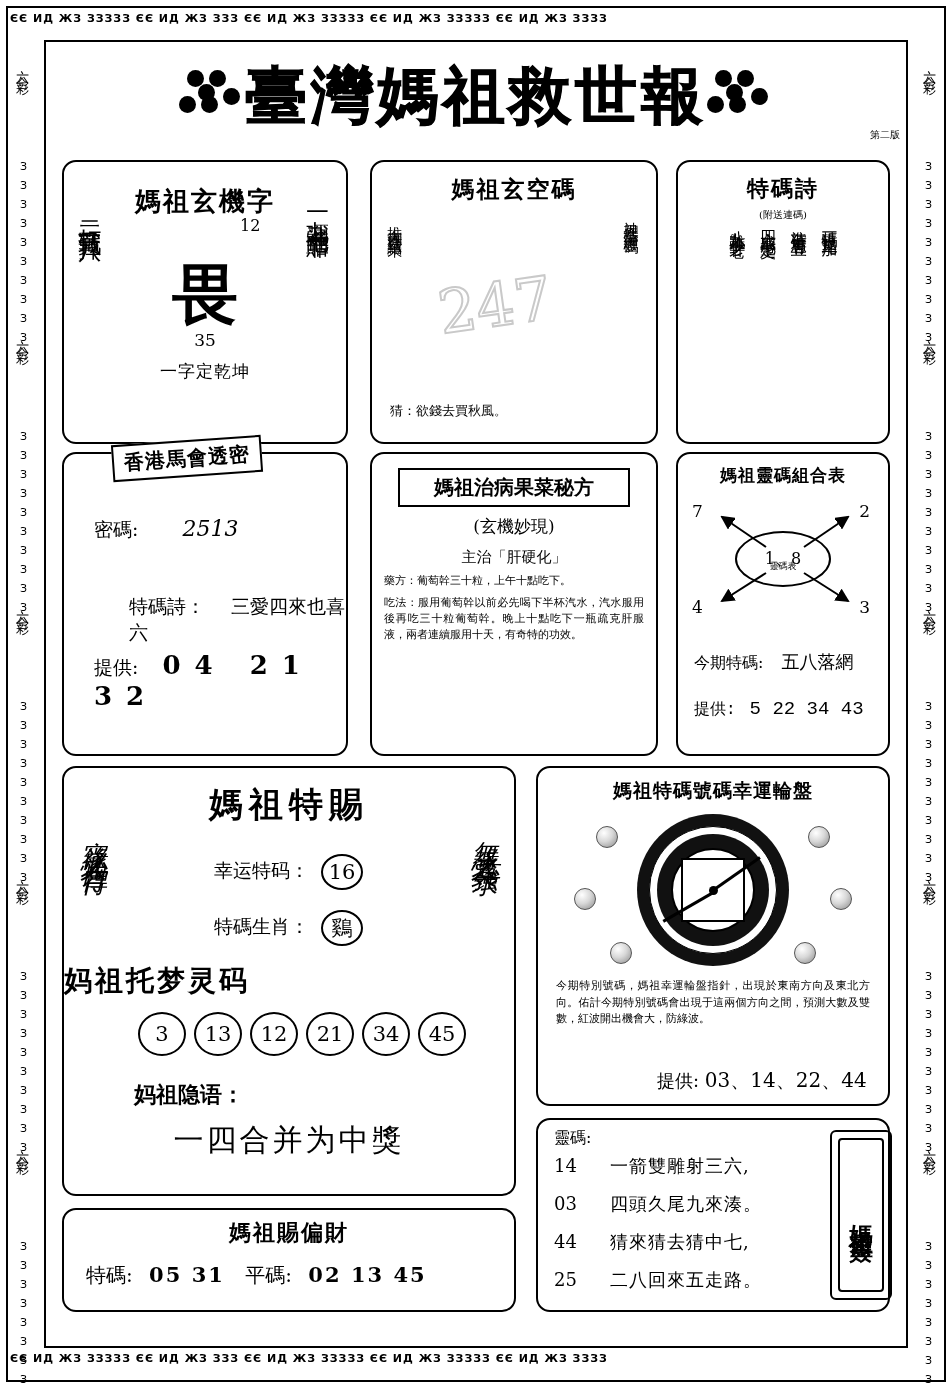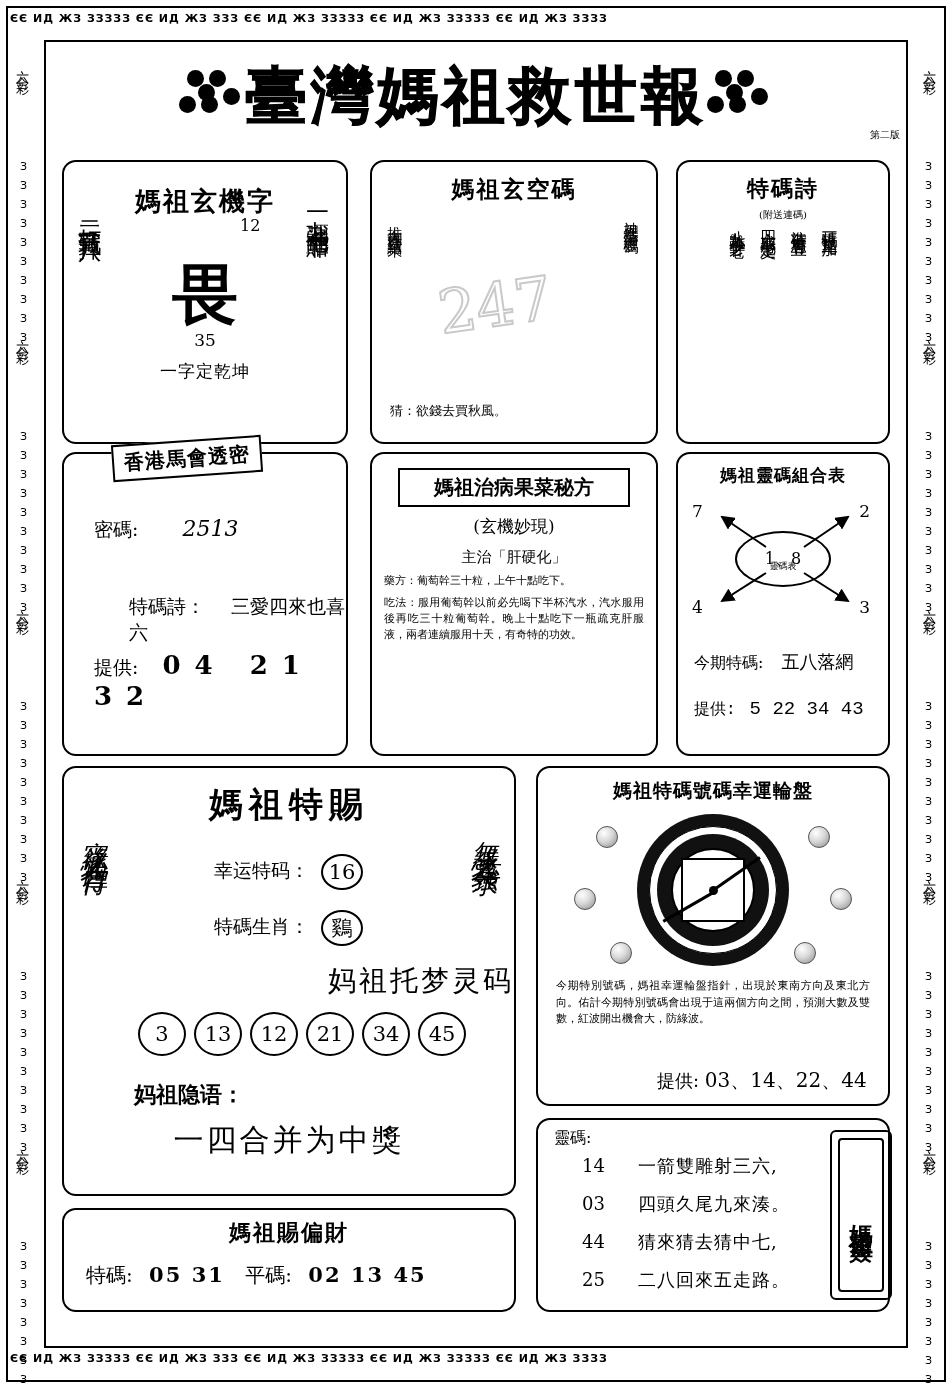--- a/index.html
+++ b/index.html
@@ -172,22 +172,22 @@
   #boxG { left:62px; top:766px; width:454px; height:430px; }
   #boxG .t { font-family:"DejaVu Serif",serif; font-weight:bold; font-size:34px; text-align:center; margin-top:14px; letter-spacing:6px;}
   #boxG .lucky { position:absolute; left:150px; top:86px; font-family:"DejaVu Serif",serif; font-size:19px;}
   #boxG .zodiac{ position:absolute; left:150px; top:142px; font-family:"DejaVu Serif",serif; font-size:19px;}
   .circle-num {
     display:inline-flex; align-items:center; justify-content:center;
     width:42px; height:36px; border:2px solid #000; border-radius:50%;
     font-family:"DejaVu Serif",serif; font-size:21px; margin-left:6px;
     vertical-align:middle;
   }
-  #boxG .dream { position:absolute; left:0; right:0; top:194px; text-align:right;
-    font-family:"DejaVu Serif",serif; font-weight:normal; font-size:28px; letter-spacing:3px;}
+  #boxG .dream { position:absolute; left:0; right:0; top:194px; text-align:left;
+    font-family:"DejaVu Serif",serif; font-weight:bold; font-size:28px; letter-spacing:3px;}
   #boxG .balls { position:absolute; left:74px; top:244px; display:flex; gap:8px;}
   #boxG .balls .b {
     width:48px; height:44px; border:2px solid #000; border-radius:50%;
     display:flex; align-items:center; justify-content:center;
     font-family:"DejaVu Serif",serif; font-size:21px;
   }
   #boxG .hint { position:absolute; left:70px; top:312px; font-family:"DejaVu Serif",serif; font-weight:bold; font-size:22px;}
   #boxG .hint2 { position:absolute; left:0; right:0; top:352px; text-align:center; font-family:"DejaVu Serif",serif; font-size:30px; letter-spacing:3px;}
   #boxG .side-l { position:absolute; left:16px; top:52px; font-size:26px; letter-spacing:5px; font-style:italic;}
   #boxG .side-r { position:absolute; right:16px; top:52px; font-size:26px; letter-spacing:5px; font-style:italic;}
@@ -220,21 +220,21 @@
   .pearl { position:absolute; width:22px; height:22px; border-radius:50%;
     background:radial-gradient(circle at 35% 30%, #fff 0%, #d8d8d8 45%, #8a8a8a 100%);
     border:1px solid #555;}
   #boxI .para { margin:6px 18px 0; font-family:"DejaVu Serif",serif; font-size:11px; line-height:1.5; text-align:justify;}
   #boxI .supply { position:absolute; left:119px; bottom:10px; font-family:"DejaVu Serif",serif; font-size:18px;}
   #boxI .supply b { font-weight:normal; font-size:20px;}
 
   
   #boxJ { left:536px; top:1118px; width:354px; height:194px; }
   #boxJ .label { position:absolute; left:16px; top:8px; font-family:"DejaVu Serif",serif; font-size:16px;}
-  #boxJ .rowsz { position:absolute; left:16px; top:34px;margin-left:28px; }
+  #boxJ .rowsz { position:absolute; left:16px; top:34px; }
   #boxJ .r { display:flex; align-items:baseline; font-family:"DejaVu Serif",serif; font-size:18px; margin-bottom:14px;}
   #boxJ .r .n { width:56px; }
   #boxJ .r .txt { letter-spacing:1px;}
 
   
   #seal { position:absolute; left:830px; top:1130px; width:62px; height:170px;
     border:2px solid #000; border-radius:6px; display:flex; align-items:center; justify-content:center;}
   #seal .inner { border:2px solid #000; border-radius:4px; width:46px; height:154px;
     display:flex; align-items:center; justify-content:center;}
   #seal .txt { writing-mode:vertical-rl; text-orientation:upright;

